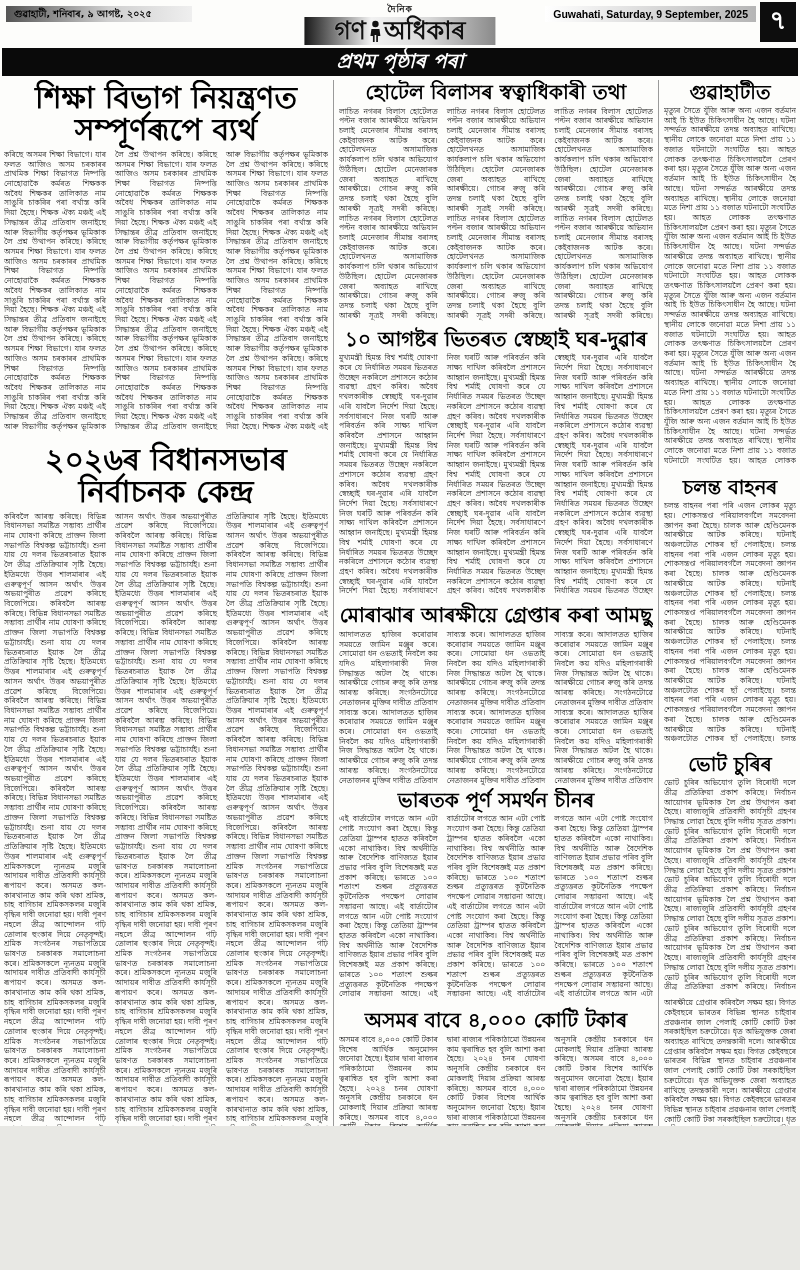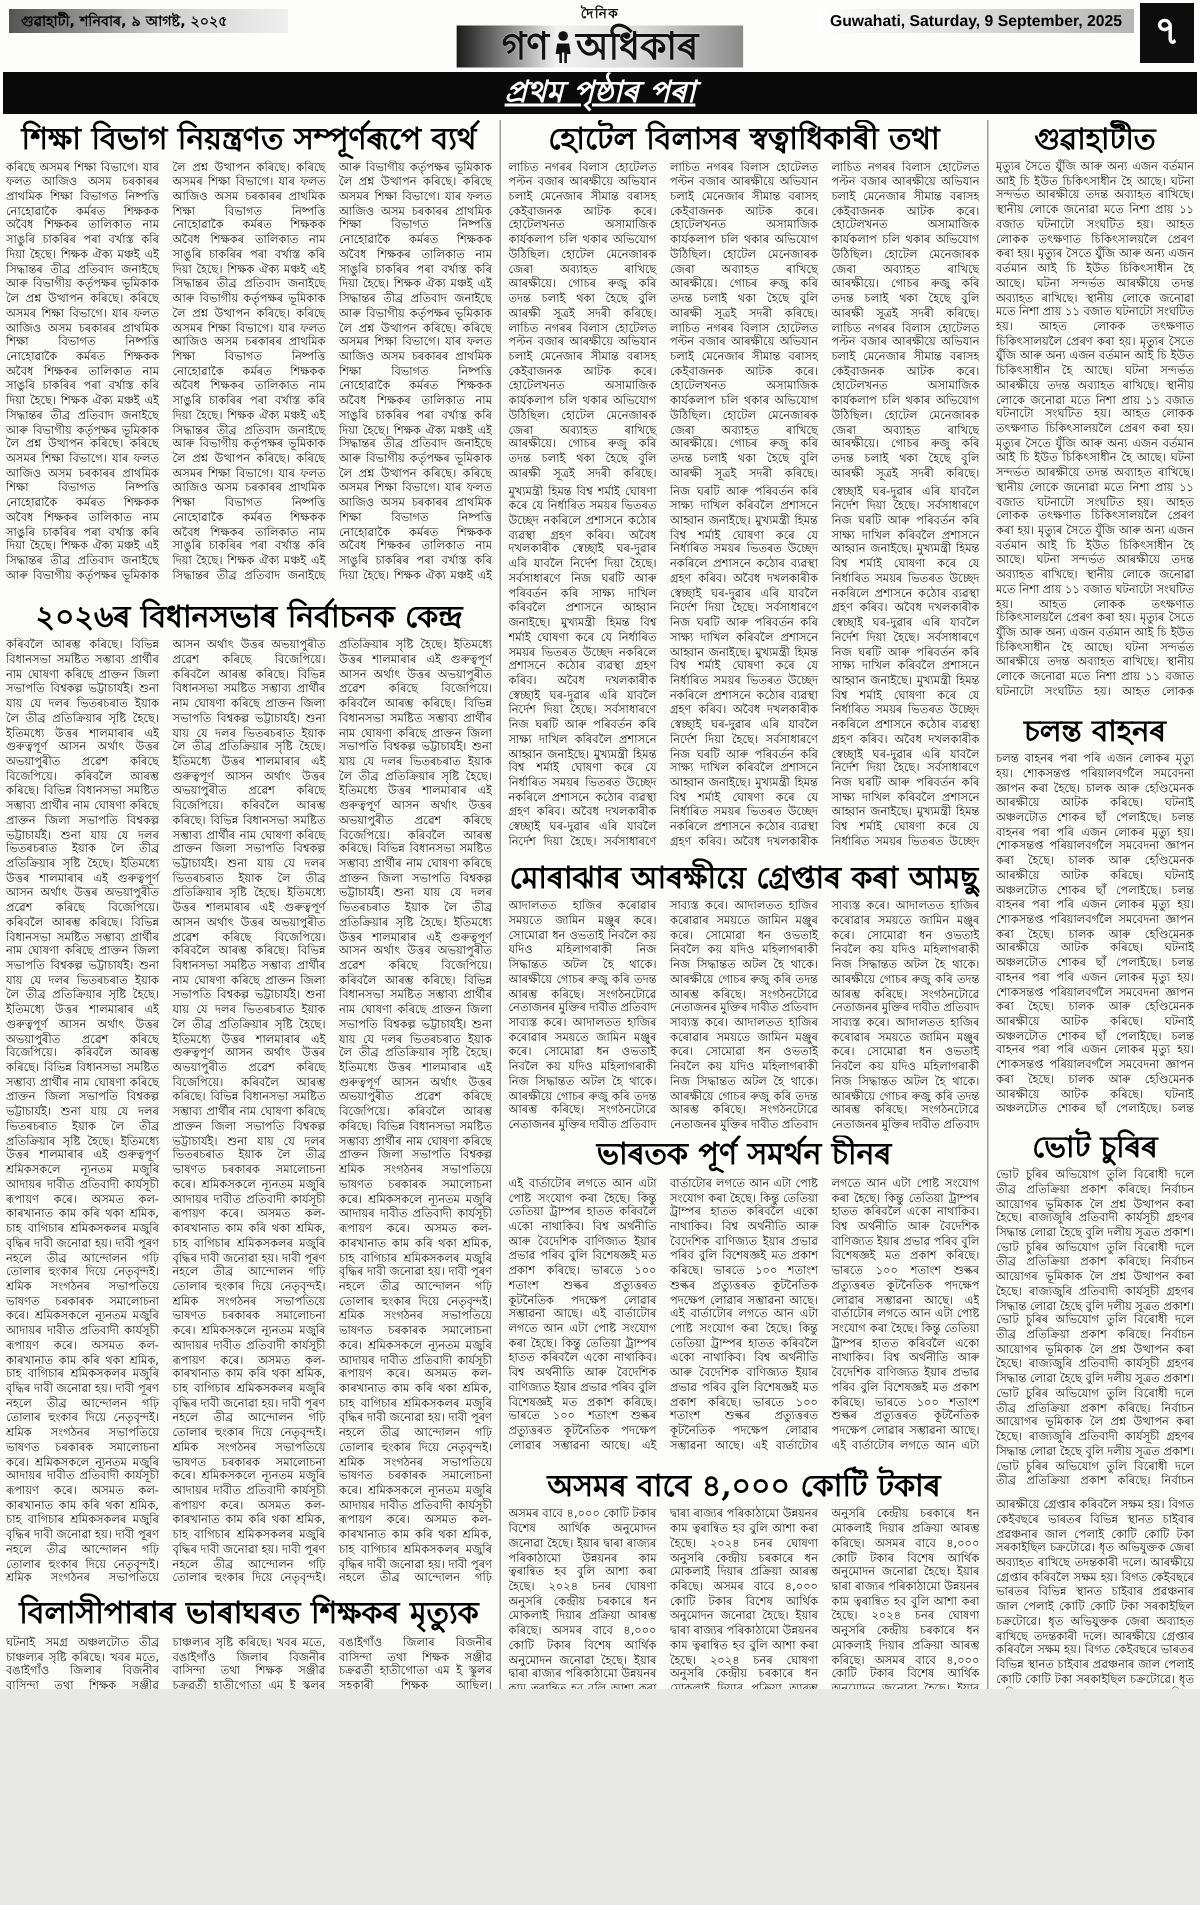--- a/index.html
+++ b/index.html
@@ -21,33 +21,33 @@
   #mast-top{font-size:9px;font-weight:bold;letter-spacing:1px;}
   #mast-main{display:flex;align-items:center;gap:3px;padding:1px 30px;
              background:linear-gradient(90deg,#1a1a1a,#f2f2f2 35%,#d9d9d9 65%,#8a8a8a);
              font-family:"DejaVu Serif",serif;font-size:25px;font-weight:bold;line-height:1.05;}
   #mast-main .w{text-shadow:0 0 1px #fff;}
   .person-ico{width:12px;height:22px;display:inline-block;}
 
   
   #banner{height:28px;margin:2px 2px 4px 2px;background:#0a0a0a;color:#fff;
           display:flex;align-items:center;justify-content:center;
-          font-family:"DejaVu Serif",serif;font-size:20px;font-weight:bold;font-style:italic;text-decoration:underline;}
+          font-family:"DejaVu Serif",serif;font-size:20px;font-weight:bold;font-style:italic;}
 
   
   #content{display:flex;padding:0 4px;}
   .colgrp{box-sizing:border-box;}
   #grp-left{width:330px;border-right:1px solid #9a9a9a;padding-right:5px;}
   #grp-mid{width:325px;border-right:1px solid #9a9a9a;padding:0 5px;}
   #grp-right{flex:1;padding-left:5px;}
 
   .art{overflow:hidden;}
   .hl{font-family:"DejaVu Serif",serif;font-weight:bold;text-align:center;
       line-height:1.08;margin:2px 0 3px 0;color:#000;}
-  .hl-big{font-size:20px;}
+  .hl-big{font-size:30px;}
   .hl-mid{font-size:20px;}
   .hl-sm{font-size:19.5px;}
   .body{font-size:7.6px;line-height:1.28;text-align:justify;color:#141414;
         overflow:hidden;column-gap:9px;word-break:break-word;}
   .c3{column-count:3;}
   .c1{column-count:1;}
 
   
   .bA1{height:288px;} .bA2{height:350px;} .bA3{height:284px;} .bA4{height:102px;}
   .bB1{height:216px;} .bB2{height:246px;} .bB3{height:158px;} .bB4{height:190px;} .bB5{height:192px;}
@@ -102,20 +102,21 @@
         <div class="body c3 bA4">ঘটনাই সমগ্ৰ অঞ্চলটোত তীব্ৰ চাঞ্চল্যৰ সৃষ্টি কৰিছে। খবৰ মতে, বঙাইগাঁও জিলাৰ বিজনীৰ বাসিন্দা তথা শিক্ষক সঞ্জীৱ চক্ৰৱৰ্তী হাতীগোতা এম ই স্কুলৰ সহকাৰী শিক্ষক আছিল। বিলাসীপাৰা আৰক্ষীয়ে খবৰ পাই ঘটনাস্থলীত উপস্থিত হয় আৰু মৃতদেহ উদ্ধাৰ কৰি থানাত নিয়ে। ঘটনাই সমগ্ৰ অঞ্চলটোত তীব্ৰ চাঞ্চল্যৰ সৃষ্টি কৰিছে। খবৰ মতে, বঙাইগাঁও জিলাৰ বিজনীৰ বাসিন্দা তথা শিক্ষক সঞ্জীৱ চক্ৰৱৰ্তী হাতীগোতা এম ই স্কুলৰ সহকাৰী শিক্ষক আছিল। বিলাসীপাৰা আৰক্ষীয়ে খবৰ পাই ঘটনাস্থলীত উপস্থিত হয় আৰু মৃতদেহ উদ্ধাৰ কৰি থানাত নিয়ে। ঘটনাই সমগ্ৰ অঞ্চলটোত তীব্ৰ চাঞ্চল্যৰ সৃষ্টি কৰিছে। খবৰ মতে, বঙাইগাঁও জিলাৰ বিজনীৰ বাসিন্দা তথা শিক্ষক সঞ্জীৱ চক্ৰৱৰ্তী হাতীগোতা এম ই স্কুলৰ সহকাৰী শিক্ষক আছিল। বিলাসীপাৰা আৰক্ষীয়ে খবৰ পাই ঘটনাস্থলীত উপস্থিত হয় আৰু মৃতদেহ উদ্ধাৰ কৰি থানাত নিয়ে। ঘটনাই সমগ্ৰ অঞ্চলটোত তীব্ৰ চাঞ্চল্যৰ সৃষ্টি কৰিছে। খবৰ মতে, বঙাইগাঁও জিলাৰ বিজনীৰ বাসিন্দা তথা শিক্ষক সঞ্জীৱ চক্ৰৱৰ্তী হাতীগোতা এম ই স্কুলৰ সহকাৰী শিক্ষক আছিল। বিলাসীপাৰা আৰক্ষীয়ে খবৰ পাই ঘটনাস্থলীত উপস্থিত হয় আৰু মৃতদেহ উদ্ধাৰ কৰি থানাত নিয়ে। ঘটনাই সমগ্ৰ অঞ্চলটোত তীব্ৰ চাঞ্চল্যৰ সৃষ্টি কৰিছে। খবৰ মতে, বঙাইগাঁও জিলাৰ বিজনীৰ বাসিন্দা তথা শিক্ষক সঞ্জীৱ চক্ৰৱৰ্তী হাতীগোতা এম ই স্কুলৰ সহকাৰী শিক্ষক আছিল। বিলাসীপাৰা আৰক্ষীয়ে খবৰ পাই ঘটনাস্থলীত উপস্থিত হয় আৰু মৃতদেহ উদ্ধাৰ কৰি থানাত নিয়ে। ঘটনাই সমগ্ৰ অঞ্চলটোত তীব্ৰ চাঞ্চল্যৰ সৃষ্টি কৰিছে। খবৰ মতে, বঙাইগাঁও জিলাৰ বিজনীৰ বাসিন্দা তথা শিক্ষক সঞ্জীৱ চক্ৰৱৰ্তী হাতীগোতা এম ই স্কুলৰ সহকাৰী শিক্ষক আছিল। বিলাসীপাৰা আৰক্ষীয়ে খবৰ পাই ঘটনাস্থলীত উপস্থিত হয় আৰু মৃতদেহ উদ্ধাৰ কৰি থানাত নিয়ে।</div>
       </div>
     </div>
 
     <div class="colgrp" id="grp-mid">
       <div class="art">
         <div class="hl hl-mid">হোটেল বিলাসৰ স্বত্বাধিকাৰী তথা</div>
         <div class="body c3 bB1">লাচিত নগৰৰ বিলাস হোটেলত পল্টন বজাৰ আৰক্ষীয়ে অভিযান চলাই মেনেজাৰ সীমান্ত বৰাসহ কেইবাজনক আটক কৰে। হোটেলখনত অসামাজিক কাৰ্যকলাপ চলি থকাৰ অভিযোগ উঠিছিল। হোটেল মেনেজাৰক জেৰা অব্যাহত ৰাখিছে আৰক্ষীয়ে। গোচৰ ৰুজু কৰি তদন্ত চলাই থকা হৈছে বুলি আৰক্ষী সূত্ৰই সদৰী কৰিছে। লাচিত নগৰৰ বিলাস হোটেলত পল্টন বজাৰ আৰক্ষীয়ে অভিযান চলাই মেনেজাৰ সীমান্ত বৰাসহ কেইবাজনক আটক কৰে। হোটেলখনত অসামাজিক কাৰ্যকলাপ চলি থকাৰ অভিযোগ উঠিছিল। হোটেল মেনেজাৰক জেৰা অব্যাহত ৰাখিছে আৰক্ষীয়ে। গোচৰ ৰুজু কৰি তদন্ত চলাই থকা হৈছে বুলি আৰক্ষী সূত্ৰই সদৰী কৰিছে। লাচিত নগৰৰ বিলাস হোটেলত পল্টন বজাৰ আৰক্ষীয়ে অভিযান চলাই মেনেজাৰ সীমান্ত বৰাসহ কেইবাজনক আটক কৰে। হোটেলখনত অসামাজিক কাৰ্যকলাপ চলি থকাৰ অভিযোগ উঠিছিল। হোটেল মেনেজাৰক জেৰা অব্যাহত ৰাখিছে আৰক্ষীয়ে। গোচৰ ৰুজু কৰি তদন্ত চলাই থকা হৈছে বুলি আৰক্ষী সূত্ৰই সদৰী কৰিছে। লাচিত নগৰৰ বিলাস হোটেলত পল্টন বজাৰ আৰক্ষীয়ে অভিযান চলাই মেনেজাৰ সীমান্ত বৰাসহ কেইবাজনক আটক কৰে। হোটেলখনত অসামাজিক কাৰ্যকলাপ চলি থকাৰ অভিযোগ উঠিছিল। হোটেল মেনেজাৰক জেৰা অব্যাহত ৰাখিছে আৰক্ষীয়ে। গোচৰ ৰুজু কৰি তদন্ত চলাই থকা হৈছে বুলি আৰক্ষী সূত্ৰই সদৰী কৰিছে। লাচিত নগৰৰ বিলাস হোটেলত পল্টন বজাৰ আৰক্ষীয়ে অভিযান চলাই মেনেজাৰ সীমান্ত বৰাসহ কেইবাজনক আটক কৰে। হোটেলখনত অসামাজিক কাৰ্যকলাপ চলি থকাৰ অভিযোগ উঠিছিল। হোটেল মেনেজাৰক জেৰা অব্যাহত ৰাখিছে আৰক্ষীয়ে। গোচৰ ৰুজু কৰি তদন্ত চলাই থকা হৈছে বুলি আৰক্ষী সূত্ৰই সদৰী কৰিছে। লাচিত নগৰৰ বিলাস হোটেলত পল্টন বজাৰ আৰক্ষীয়ে অভিযান চলাই মেনেজাৰ সীমান্ত বৰাসহ কেইবাজনক আটক কৰে। হোটেলখনত অসামাজিক কাৰ্যকলাপ চলি থকাৰ অভিযোগ উঠিছিল। হোটেল মেনেজাৰক জেৰা অব্যাহত ৰাখিছে আৰক্ষীয়ে। গোচৰ ৰুজু কৰি তদন্ত চলাই থকা হৈছে বুলি আৰক্ষী সূত্ৰই সদৰী কৰিছে। লাচিত নগৰৰ বিলাস হোটেলত পল্টন বজাৰ আৰক্ষীয়ে অভিযান চলাই মেনেজাৰ সীমান্ত বৰাসহ কেইবাজনক আটক কৰে। হোটেলখনত অসামাজিক কাৰ্যকলাপ চলি থকাৰ অভিযোগ উঠিছিল। হোটেল মেনেজাৰক জেৰা অব্যাহত ৰাখিছে আৰক্ষীয়ে। গোচৰ ৰুজু কৰি তদন্ত চলাই থকা হৈছে বুলি আৰক্ষী সূত্ৰই সদৰী কৰিছে। লাচিত নগৰৰ বিলাস হোটেলত পল্টন বজাৰ আৰক্ষীয়ে অভিযান চলাই মেনেজাৰ সীমান্ত বৰাসহ কেইবাজনক আটক কৰে। হোটেলখনত অসামাজিক কাৰ্যকলাপ চলি থকাৰ অভিযোগ উঠিছিল। হোটেল মেনেজাৰক জেৰা অব্যাহত ৰাখিছে আৰক্ষীয়ে। গোচৰ ৰুজু কৰি তদন্ত চলাই থকা হৈছে বুলি আৰক্ষী সূত্ৰই সদৰী কৰিছে। লাচিত নগৰৰ বিলাস হোটেলত পল্টন বজাৰ আৰক্ষীয়ে অভিযান চলাই মেনেজাৰ সীমান্ত বৰাসহ কেইবাজনক আটক কৰে। হোটেলখনত অসামাজিক কাৰ্যকলাপ চলি থকাৰ অভিযোগ উঠিছিল। হোটেল মেনেজাৰক জেৰা অব্যাহত ৰাখিছে আৰক্ষীয়ে। গোচৰ ৰুজু কৰি তদন্ত চলাই থকা হৈছে বুলি আৰক্ষী সূত্ৰই সদৰী কৰিছে। লাচিত নগৰৰ বিলাস হোটেলত পল্টন বজাৰ আৰক্ষীয়ে অভিযান চলাই মেনেজাৰ সীমান্ত বৰাসহ কেইবাজনক আটক কৰে। হোটেলখনত অসামাজিক কাৰ্যকলাপ চলি থকাৰ অভিযোগ উঠিছিল। হোটেল মেনেজাৰক জেৰা অব্যাহত ৰাখিছে আৰক্ষীয়ে। গোচৰ ৰুজু কৰি তদন্ত চলাই থকা হৈছে বুলি আৰক্ষী সূত্ৰই সদৰী কৰিছে।</div>
       </div>
       <div class="art">
+        <div class="hl hl-mid hlB2">১০ আগষ্টৰ ভিতৰত স্বেচ্ছাই ঘৰ-দুৱাৰ</div>
         <div class="body c3 bB2">মুখ্যমন্ত্ৰী হিমন্ত বিশ্ব শৰ্মাই ঘোষণা কৰে যে নিৰ্ধাৰিত সময়ৰ ভিতৰত উচ্ছেদ নকৰিলে প্ৰশাসনে কঠোৰ ব্যৱস্থা গ্ৰহণ কৰিব। অবৈধ দখলকাৰীক স্বেচ্ছাই ঘৰ-দুৱাৰ এৰি যাবলৈ নিৰ্দেশ দিয়া হৈছে। সৰ্বসাধাৰণে নিজ ঘৰটি আৰু পৰিবৰ্তন কৰি সাক্ষ্য দাখিল কৰিবলৈ প্ৰশাসনে আহ্বান জনাইছে। মুখ্যমন্ত্ৰী হিমন্ত বিশ্ব শৰ্মাই ঘোষণা কৰে যে নিৰ্ধাৰিত সময়ৰ ভিতৰত উচ্ছেদ নকৰিলে প্ৰশাসনে কঠোৰ ব্যৱস্থা গ্ৰহণ কৰিব। অবৈধ দখলকাৰীক স্বেচ্ছাই ঘৰ-দুৱাৰ এৰি যাবলৈ নিৰ্দেশ দিয়া হৈছে। সৰ্বসাধাৰণে নিজ ঘৰটি আৰু পৰিবৰ্তন কৰি সাক্ষ্য দাখিল কৰিবলৈ প্ৰশাসনে আহ্বান জনাইছে। মুখ্যমন্ত্ৰী হিমন্ত বিশ্ব শৰ্মাই ঘোষণা কৰে যে নিৰ্ধাৰিত সময়ৰ ভিতৰত উচ্ছেদ নকৰিলে প্ৰশাসনে কঠোৰ ব্যৱস্থা গ্ৰহণ কৰিব। অবৈধ দখলকাৰীক স্বেচ্ছাই ঘৰ-দুৱাৰ এৰি যাবলৈ নিৰ্দেশ দিয়া হৈছে। সৰ্বসাধাৰণে নিজ ঘৰটি আৰু পৰিবৰ্তন কৰি সাক্ষ্য দাখিল কৰিবলৈ প্ৰশাসনে আহ্বান জনাইছে। মুখ্যমন্ত্ৰী হিমন্ত বিশ্ব শৰ্মাই ঘোষণা কৰে যে নিৰ্ধাৰিত সময়ৰ ভিতৰত উচ্ছেদ নকৰিলে প্ৰশাসনে কঠোৰ ব্যৱস্থা গ্ৰহণ কৰিব। অবৈধ দখলকাৰীক স্বেচ্ছাই ঘৰ-দুৱাৰ এৰি যাবলৈ নিৰ্দেশ দিয়া হৈছে। সৰ্বসাধাৰণে নিজ ঘৰটি আৰু পৰিবৰ্তন কৰি সাক্ষ্য দাখিল কৰিবলৈ প্ৰশাসনে আহ্বান জনাইছে। মুখ্যমন্ত্ৰী হিমন্ত বিশ্ব শৰ্মাই ঘোষণা কৰে যে নিৰ্ধাৰিত সময়ৰ ভিতৰত উচ্ছেদ নকৰিলে প্ৰশাসনে কঠোৰ ব্যৱস্থা গ্ৰহণ কৰিব। অবৈধ দখলকাৰীক স্বেচ্ছাই ঘৰ-দুৱাৰ এৰি যাবলৈ নিৰ্দেশ দিয়া হৈছে। সৰ্বসাধাৰণে নিজ ঘৰটি আৰু পৰিবৰ্তন কৰি সাক্ষ্য দাখিল কৰিবলৈ প্ৰশাসনে আহ্বান জনাইছে। মুখ্যমন্ত্ৰী হিমন্ত বিশ্ব শৰ্মাই ঘোষণা কৰে যে নিৰ্ধাৰিত সময়ৰ ভিতৰত উচ্ছেদ নকৰিলে প্ৰশাসনে কঠোৰ ব্যৱস্থা গ্ৰহণ কৰিব। অবৈধ দখলকাৰীক স্বেচ্ছাই ঘৰ-দুৱাৰ এৰি যাবলৈ নিৰ্দেশ দিয়া হৈছে। সৰ্বসাধাৰণে নিজ ঘৰটি আৰু পৰিবৰ্তন কৰি সাক্ষ্য দাখিল কৰিবলৈ প্ৰশাসনে আহ্বান জনাইছে। মুখ্যমন্ত্ৰী হিমন্ত বিশ্ব শৰ্মাই ঘোষণা কৰে যে নিৰ্ধাৰিত সময়ৰ ভিতৰত উচ্ছেদ নকৰিলে প্ৰশাসনে কঠোৰ ব্যৱস্থা গ্ৰহণ কৰিব। অবৈধ দখলকাৰীক স্বেচ্ছাই ঘৰ-দুৱাৰ এৰি যাবলৈ নিৰ্দেশ দিয়া হৈছে। সৰ্বসাধাৰণে নিজ ঘৰটি আৰু পৰিবৰ্তন কৰি সাক্ষ্য দাখিল কৰিবলৈ প্ৰশাসনে আহ্বান জনাইছে। মুখ্যমন্ত্ৰী হিমন্ত বিশ্ব শৰ্মাই ঘোষণা কৰে যে নিৰ্ধাৰিত সময়ৰ ভিতৰত উচ্ছেদ নকৰিলে প্ৰশাসনে কঠোৰ ব্যৱস্থা গ্ৰহণ কৰিব। অবৈধ দখলকাৰীক স্বেচ্ছাই ঘৰ-দুৱাৰ এৰি যাবলৈ নিৰ্দেশ দিয়া হৈছে। সৰ্বসাধাৰণে নিজ ঘৰটি আৰু পৰিবৰ্তন কৰি সাক্ষ্য দাখিল কৰিবলৈ প্ৰশাসনে আহ্বান জনাইছে। মুখ্যমন্ত্ৰী হিমন্ত বিশ্ব শৰ্মাই ঘোষণা কৰে যে নিৰ্ধাৰিত সময়ৰ ভিতৰত উচ্ছেদ নকৰিলে প্ৰশাসনে কঠোৰ ব্যৱস্থা গ্ৰহণ কৰিব। অবৈধ দখলকাৰীক স্বেচ্ছাই ঘৰ-দুৱাৰ এৰি যাবলৈ নিৰ্দেশ দিয়া হৈছে। সৰ্বসাধাৰণে নিজ ঘৰটি আৰু পৰিবৰ্তন কৰি সাক্ষ্য দাখিল কৰিবলৈ প্ৰশাসনে আহ্বান জনাইছে। মুখ্যমন্ত্ৰী হিমন্ত বিশ্ব শৰ্মাই ঘোষণা কৰে যে নিৰ্ধাৰিত সময়ৰ ভিতৰত উচ্ছেদ নকৰিলে প্ৰশাসনে কঠোৰ ব্যৱস্থা গ্ৰহণ কৰিব। অবৈধ দখলকাৰীক স্বেচ্ছাই ঘৰ-দুৱাৰ এৰি যাবলৈ নিৰ্দেশ দিয়া হৈছে। সৰ্বসাধাৰণে নিজ ঘৰটি আৰু পৰিবৰ্তন কৰি সাক্ষ্য দাখিল কৰিবলৈ প্ৰশাসনে আহ্বান জনাইছে। মুখ্যমন্ত্ৰী হিমন্ত বিশ্ব শৰ্মাই ঘোষণা কৰে যে নিৰ্ধাৰিত সময়ৰ ভিতৰত উচ্ছেদ নকৰিলে প্ৰশাসনে কঠোৰ ব্যৱস্থা গ্ৰহণ কৰিব। অবৈধ দখলকাৰীক স্বেচ্ছাই ঘৰ-দুৱাৰ এৰি যাবলৈ নিৰ্দেশ দিয়া হৈছে। সৰ্বসাধাৰণে নিজ ঘৰটি আৰু পৰিবৰ্তন কৰি সাক্ষ্য দাখিল কৰিবলৈ প্ৰশাসনে আহ্বান জনাইছে।</div>
       </div>
       <div class="art">
         <div class="hl hl-mid hlB3">মোৰাঝাৰ আৰক্ষীয়ে গ্ৰেপ্তাৰ কৰা আমছু</div>
         <div class="body c3 bB3">আদালতত হাজিৰ কৰোৱাৰ সময়তে জামিন মঞ্জুৰ কৰে। সোমোৱা ধন ওভতাই নিবলৈ কয় যদিও মহিলাগৰাকী নিজ সিদ্ধান্তত অটল হৈ থাকে। আৰক্ষীয়ে গোচৰ ৰুজু কৰি তদন্ত আৰম্ভ কৰিছে। সংগঠনটোৱে নেতাজনৰ মুক্তিৰ দাবীত প্ৰতিবাদ সাব্যস্ত কৰে। আদালতত হাজিৰ কৰোৱাৰ সময়তে জামিন মঞ্জুৰ কৰে। সোমোৱা ধন ওভতাই নিবলৈ কয় যদিও মহিলাগৰাকী নিজ সিদ্ধান্তত অটল হৈ থাকে। আৰক্ষীয়ে গোচৰ ৰুজু কৰি তদন্ত আৰম্ভ কৰিছে। সংগঠনটোৱে নেতাজনৰ মুক্তিৰ দাবীত প্ৰতিবাদ সাব্যস্ত কৰে। আদালতত হাজিৰ কৰোৱাৰ সময়তে জামিন মঞ্জুৰ কৰে। সোমোৱা ধন ওভতাই নিবলৈ কয় যদিও মহিলাগৰাকী নিজ সিদ্ধান্তত অটল হৈ থাকে। আৰক্ষীয়ে গোচৰ ৰুজু কৰি তদন্ত আৰম্ভ কৰিছে। সংগঠনটোৱে নেতাজনৰ মুক্তিৰ দাবীত প্ৰতিবাদ সাব্যস্ত কৰে। আদালতত হাজিৰ কৰোৱাৰ সময়তে জামিন মঞ্জুৰ কৰে। সোমোৱা ধন ওভতাই নিবলৈ কয় যদিও মহিলাগৰাকী নিজ সিদ্ধান্তত অটল হৈ থাকে। আৰক্ষীয়ে গোচৰ ৰুজু কৰি তদন্ত আৰম্ভ কৰিছে। সংগঠনটোৱে নেতাজনৰ মুক্তিৰ দাবীত প্ৰতিবাদ সাব্যস্ত কৰে। আদালতত হাজিৰ কৰোৱাৰ সময়তে জামিন মঞ্জুৰ কৰে। সোমোৱা ধন ওভতাই নিবলৈ কয় যদিও মহিলাগৰাকী নিজ সিদ্ধান্তত অটল হৈ থাকে। আৰক্ষীয়ে গোচৰ ৰুজু কৰি তদন্ত আৰম্ভ কৰিছে। সংগঠনটোৱে নেতাজনৰ মুক্তিৰ দাবীত প্ৰতিবাদ সাব্যস্ত কৰে। আদালতত হাজিৰ কৰোৱাৰ সময়তে জামিন মঞ্জুৰ কৰে। সোমোৱা ধন ওভতাই নিবলৈ কয় যদিও মহিলাগৰাকী নিজ সিদ্ধান্তত অটল হৈ থাকে। আৰক্ষীয়ে গোচৰ ৰুজু কৰি তদন্ত আৰম্ভ কৰিছে। সংগঠনটোৱে নেতাজনৰ মুক্তিৰ দাবীত প্ৰতিবাদ সাব্যস্ত কৰে। আদালতত হাজিৰ কৰোৱাৰ সময়তে জামিন মঞ্জুৰ কৰে। সোমোৱা ধন ওভতাই নিবলৈ কয় যদিও মহিলাগৰাকী নিজ সিদ্ধান্তত অটল হৈ থাকে। আৰক্ষীয়ে গোচৰ ৰুজু কৰি তদন্ত আৰম্ভ কৰিছে। সংগঠনটোৱে নেতাজনৰ মুক্তিৰ দাবীত প্ৰতিবাদ সাব্যস্ত কৰে। আদালতত হাজিৰ কৰোৱাৰ সময়তে জামিন মঞ্জুৰ কৰে। সোমোৱা ধন ওভতাই নিবলৈ কয় যদিও মহিলাগৰাকী নিজ সিদ্ধান্তত অটল হৈ থাকে। আৰক্ষীয়ে গোচৰ ৰুজু কৰি তদন্ত আৰম্ভ কৰিছে। সংগঠনটোৱে নেতাজনৰ মুক্তিৰ দাবীত প্ৰতিবাদ সাব্যস্ত কৰে।</div>
       </div>
       <div class="art">
         <div class="hl hl-mid">ভাৰতক পূৰ্ণ সমৰ্থন চীনৰ</div>
         <div class="body c3 bB4">এই বাৰ্তাটোৰ লগতে আন এটা পোষ্ট সংযোগ কৰা হৈছে। কিন্তু তেতিয়া ট্ৰাম্পৰ হাতত কৰিবলৈ একো নাথাকিব। বিশ্ব অৰ্থনীতি আৰু বৈদেশিক বাণিজ্যত ইয়াৰ প্ৰভাৱ পৰিব বুলি বিশেষজ্ঞই মত প্ৰকাশ কৰিছে। ভাৰতে ১০০ শতাংশ শুল্কৰ প্ৰত্যুত্তৰত কূটনৈতিক পদক্ষেপ লোৱাৰ সম্ভাৱনা আছে। এই বাৰ্তাটোৰ লগতে আন এটা পোষ্ট সংযোগ কৰা হৈছে। কিন্তু তেতিয়া ট্ৰাম্পৰ হাতত কৰিবলৈ একো নাথাকিব। বিশ্ব অৰ্থনীতি আৰু বৈদেশিক বাণিজ্যত ইয়াৰ প্ৰভাৱ পৰিব বুলি বিশেষজ্ঞই মত প্ৰকাশ কৰিছে। ভাৰতে ১০০ শতাংশ শুল্কৰ প্ৰত্যুত্তৰত কূটনৈতিক পদক্ষেপ লোৱাৰ সম্ভাৱনা আছে। এই বাৰ্তাটোৰ লগতে আন এটা পোষ্ট সংযোগ কৰা হৈছে। কিন্তু তেতিয়া ট্ৰাম্পৰ হাতত কৰিবলৈ একো নাথাকিব। বিশ্ব অৰ্থনীতি আৰু বৈদেশিক বাণিজ্যত ইয়াৰ প্ৰভাৱ পৰিব বুলি বিশেষজ্ঞই মত প্ৰকাশ কৰিছে। ভাৰতে ১০০ শতাংশ শুল্কৰ প্ৰত্যুত্তৰত কূটনৈতিক পদক্ষেপ লোৱাৰ সম্ভাৱনা আছে। এই বাৰ্তাটোৰ লগতে আন এটা পোষ্ট সংযোগ কৰা হৈছে। কিন্তু তেতিয়া ট্ৰাম্পৰ হাতত কৰিবলৈ একো নাথাকিব। বিশ্ব অৰ্থনীতি আৰু বৈদেশিক বাণিজ্যত ইয়াৰ প্ৰভাৱ পৰিব বুলি বিশেষজ্ঞই মত প্ৰকাশ কৰিছে। ভাৰতে ১০০ শতাংশ শুল্কৰ প্ৰত্যুত্তৰত কূটনৈতিক পদক্ষেপ লোৱাৰ সম্ভাৱনা আছে। এই বাৰ্তাটোৰ লগতে আন এটা পোষ্ট সংযোগ কৰা হৈছে। কিন্তু তেতিয়া ট্ৰাম্পৰ হাতত কৰিবলৈ একো নাথাকিব। বিশ্ব অৰ্থনীতি আৰু বৈদেশিক বাণিজ্যত ইয়াৰ প্ৰভাৱ পৰিব বুলি বিশেষজ্ঞই মত প্ৰকাশ কৰিছে। ভাৰতে ১০০ শতাংশ শুল্কৰ প্ৰত্যুত্তৰত কূটনৈতিক পদক্ষেপ লোৱাৰ সম্ভাৱনা আছে। এই বাৰ্তাটোৰ লগতে আন এটা পোষ্ট সংযোগ কৰা হৈছে। কিন্তু তেতিয়া ট্ৰাম্পৰ হাতত কৰিবলৈ একো নাথাকিব। বিশ্ব অৰ্থনীতি আৰু বৈদেশিক বাণিজ্যত ইয়াৰ প্ৰভাৱ পৰিব বুলি বিশেষজ্ঞই মত প্ৰকাশ কৰিছে। ভাৰতে ১০০ শতাংশ শুল্কৰ প্ৰত্যুত্তৰত কূটনৈতিক পদক্ষেপ লোৱাৰ সম্ভাৱনা আছে। এই বাৰ্তাটোৰ লগতে আন এটা পোষ্ট সংযোগ কৰা হৈছে। কিন্তু তেতিয়া ট্ৰাম্পৰ হাতত কৰিবলৈ একো নাথাকিব। বিশ্ব অৰ্থনীতি আৰু বৈদেশিক বাণিজ্যত ইয়াৰ প্ৰভাৱ পৰিব বুলি বিশেষজ্ঞই মত প্ৰকাশ কৰিছে। ভাৰতে ১০০ শতাংশ শুল্কৰ প্ৰত্যুত্তৰত কূটনৈতিক পদক্ষেপ লোৱাৰ সম্ভাৱনা আছে। এই বাৰ্তাটোৰ লগতে আন এটা পোষ্ট সংযোগ কৰা হৈছে। কিন্তু তেতিয়া ট্ৰাম্পৰ হাতত কৰিবলৈ একো নাথাকিব। বিশ্ব অৰ্থনীতি আৰু বৈদেশিক বাণিজ্যত ইয়াৰ প্ৰভাৱ পৰিব বুলি বিশেষজ্ঞই মত প্ৰকাশ কৰিছে। ভাৰতে ১০০ শতাংশ শুল্কৰ প্ৰত্যুত্তৰত কূটনৈতিক পদক্ষেপ লোৱাৰ সম্ভাৱনা আছে। এই বাৰ্তাটোৰ লগতে আন এটা পোষ্ট সংযোগ কৰা হৈছে। কিন্তু তেতিয়া ট্ৰাম্পৰ হাতত কৰিবলৈ একো নাথাকিব। বিশ্ব অৰ্থনীতি আৰু বৈদেশিক বাণিজ্যত ইয়াৰ প্ৰভাৱ পৰিব বুলি বিশেষজ্ঞই মত প্ৰকাশ কৰিছে। ভাৰতে ১০০ শতাংশ শুল্কৰ প্ৰত্যুত্তৰত কূটনৈতিক পদক্ষেপ লোৱাৰ সম্ভাৱনা আছে। এই বাৰ্তাটোৰ লগতে আন এটা পোষ্ট সংযোগ কৰা হৈছে। কিন্তু তেতিয়া ট্ৰাম্পৰ হাতত কৰিবলৈ একো নাথাকিব। বিশ্ব অৰ্থনীতি আৰু বৈদেশিক বাণিজ্যত ইয়াৰ প্ৰভাৱ পৰিব বুলি বিশেষজ্ঞই মত প্ৰকাশ কৰিছে। ভাৰতে ১০০ শতাংশ শুল্কৰ প্ৰত্যুত্তৰত কূটনৈতিক পদক্ষেপ লোৱাৰ সম্ভাৱনা আছে।</div>
       </div>

